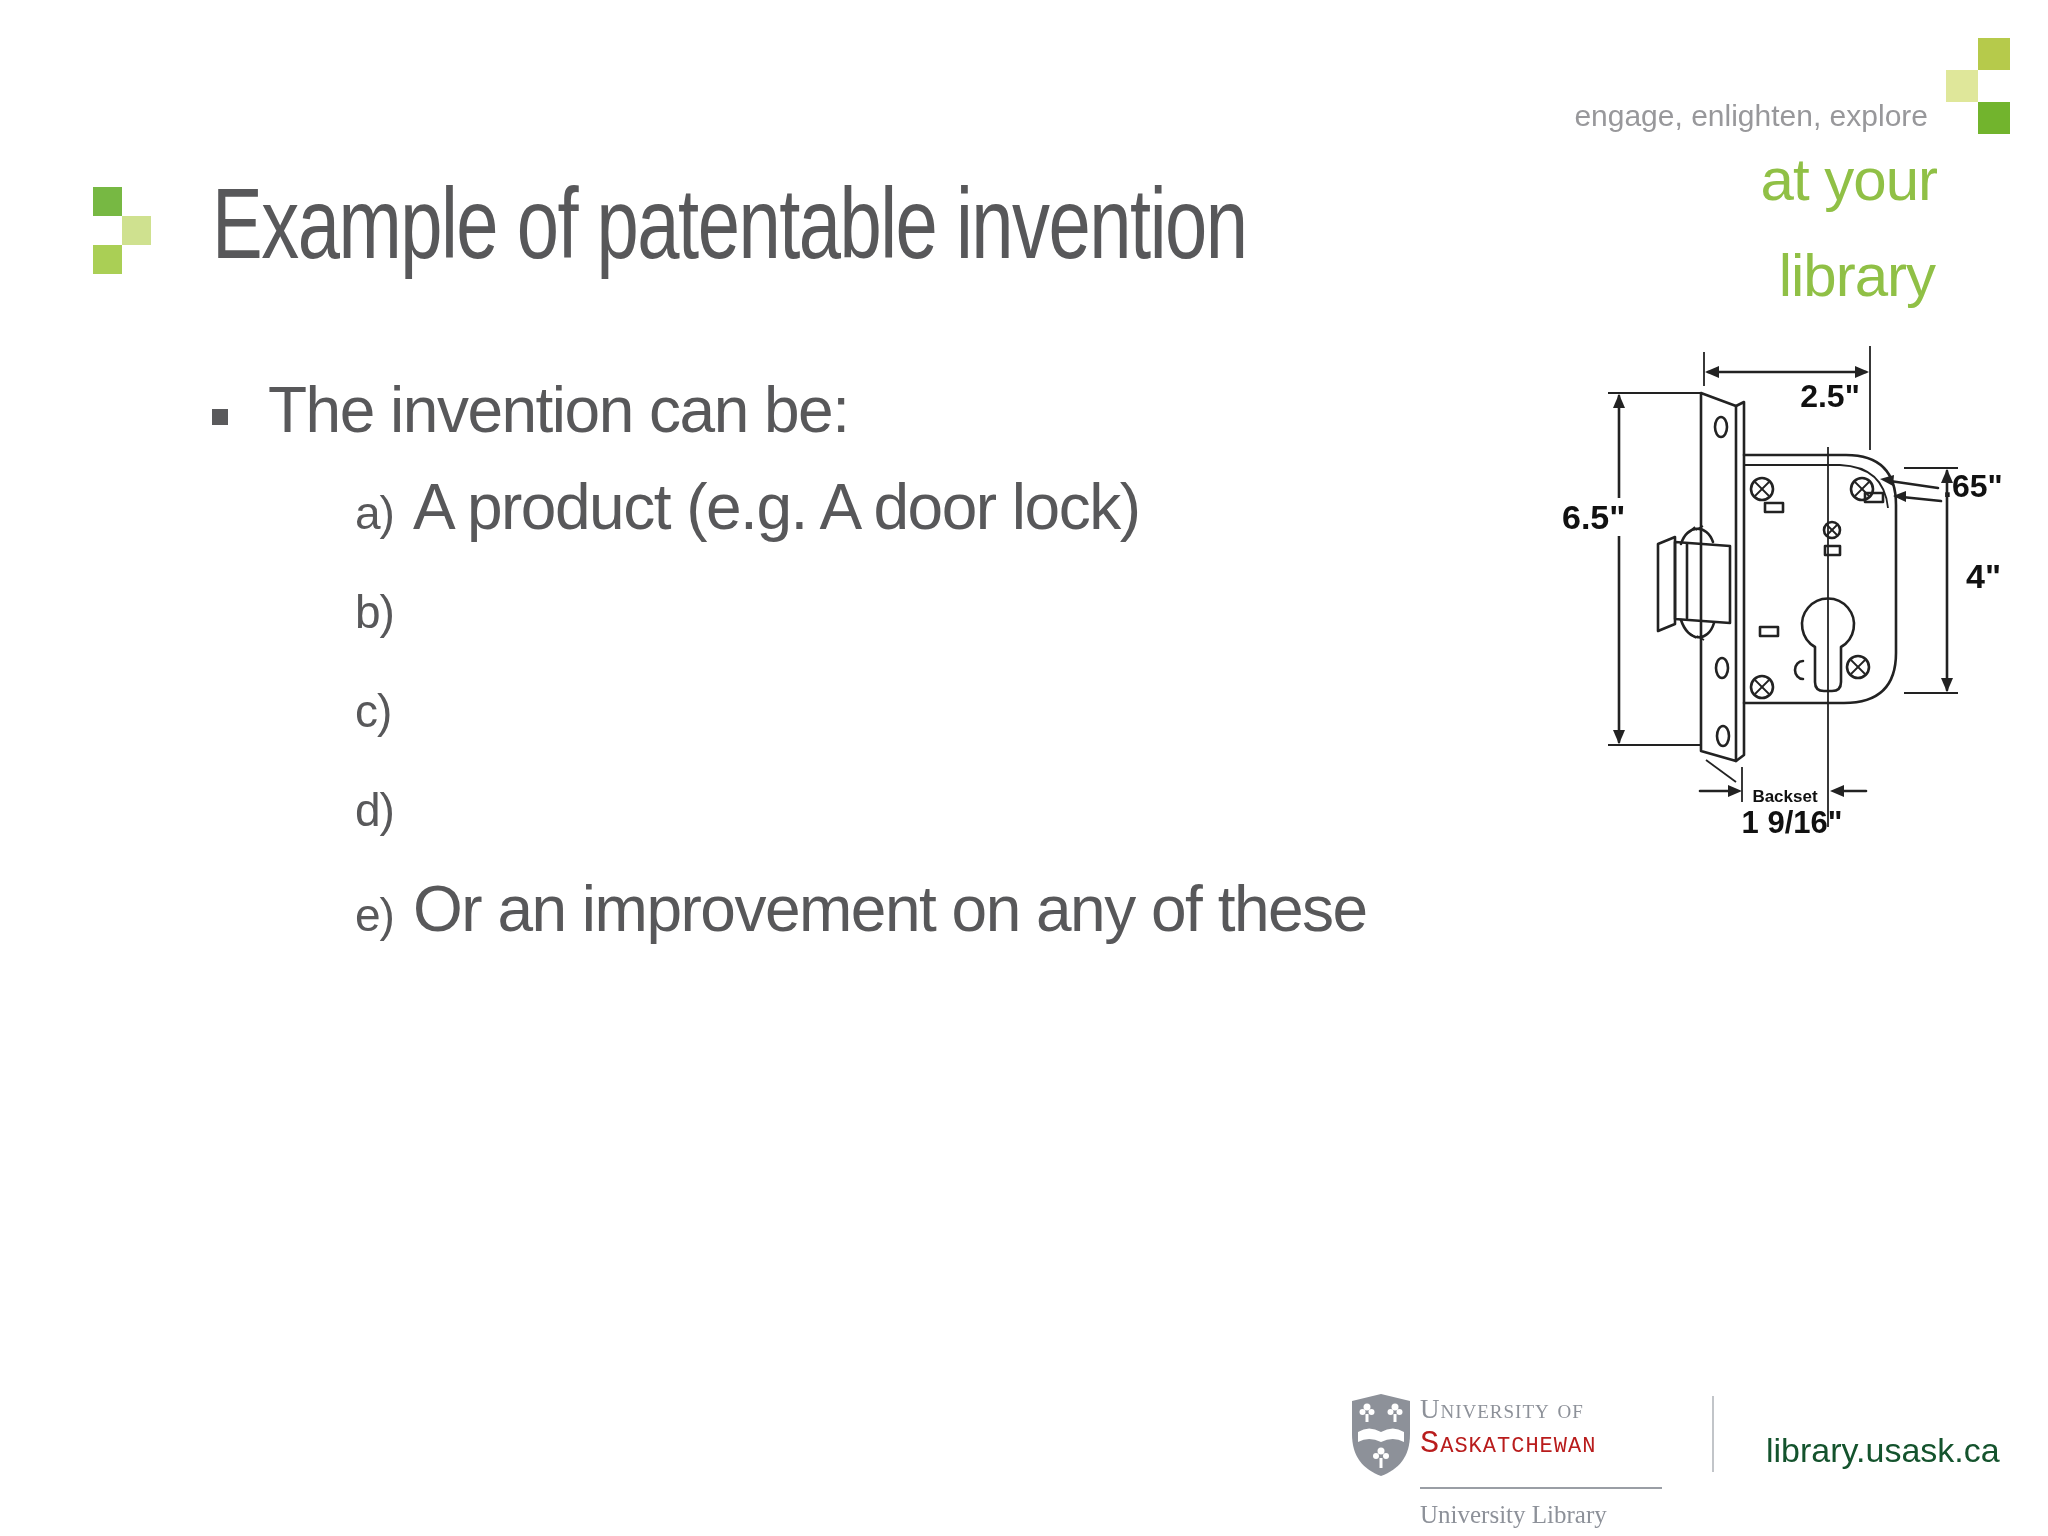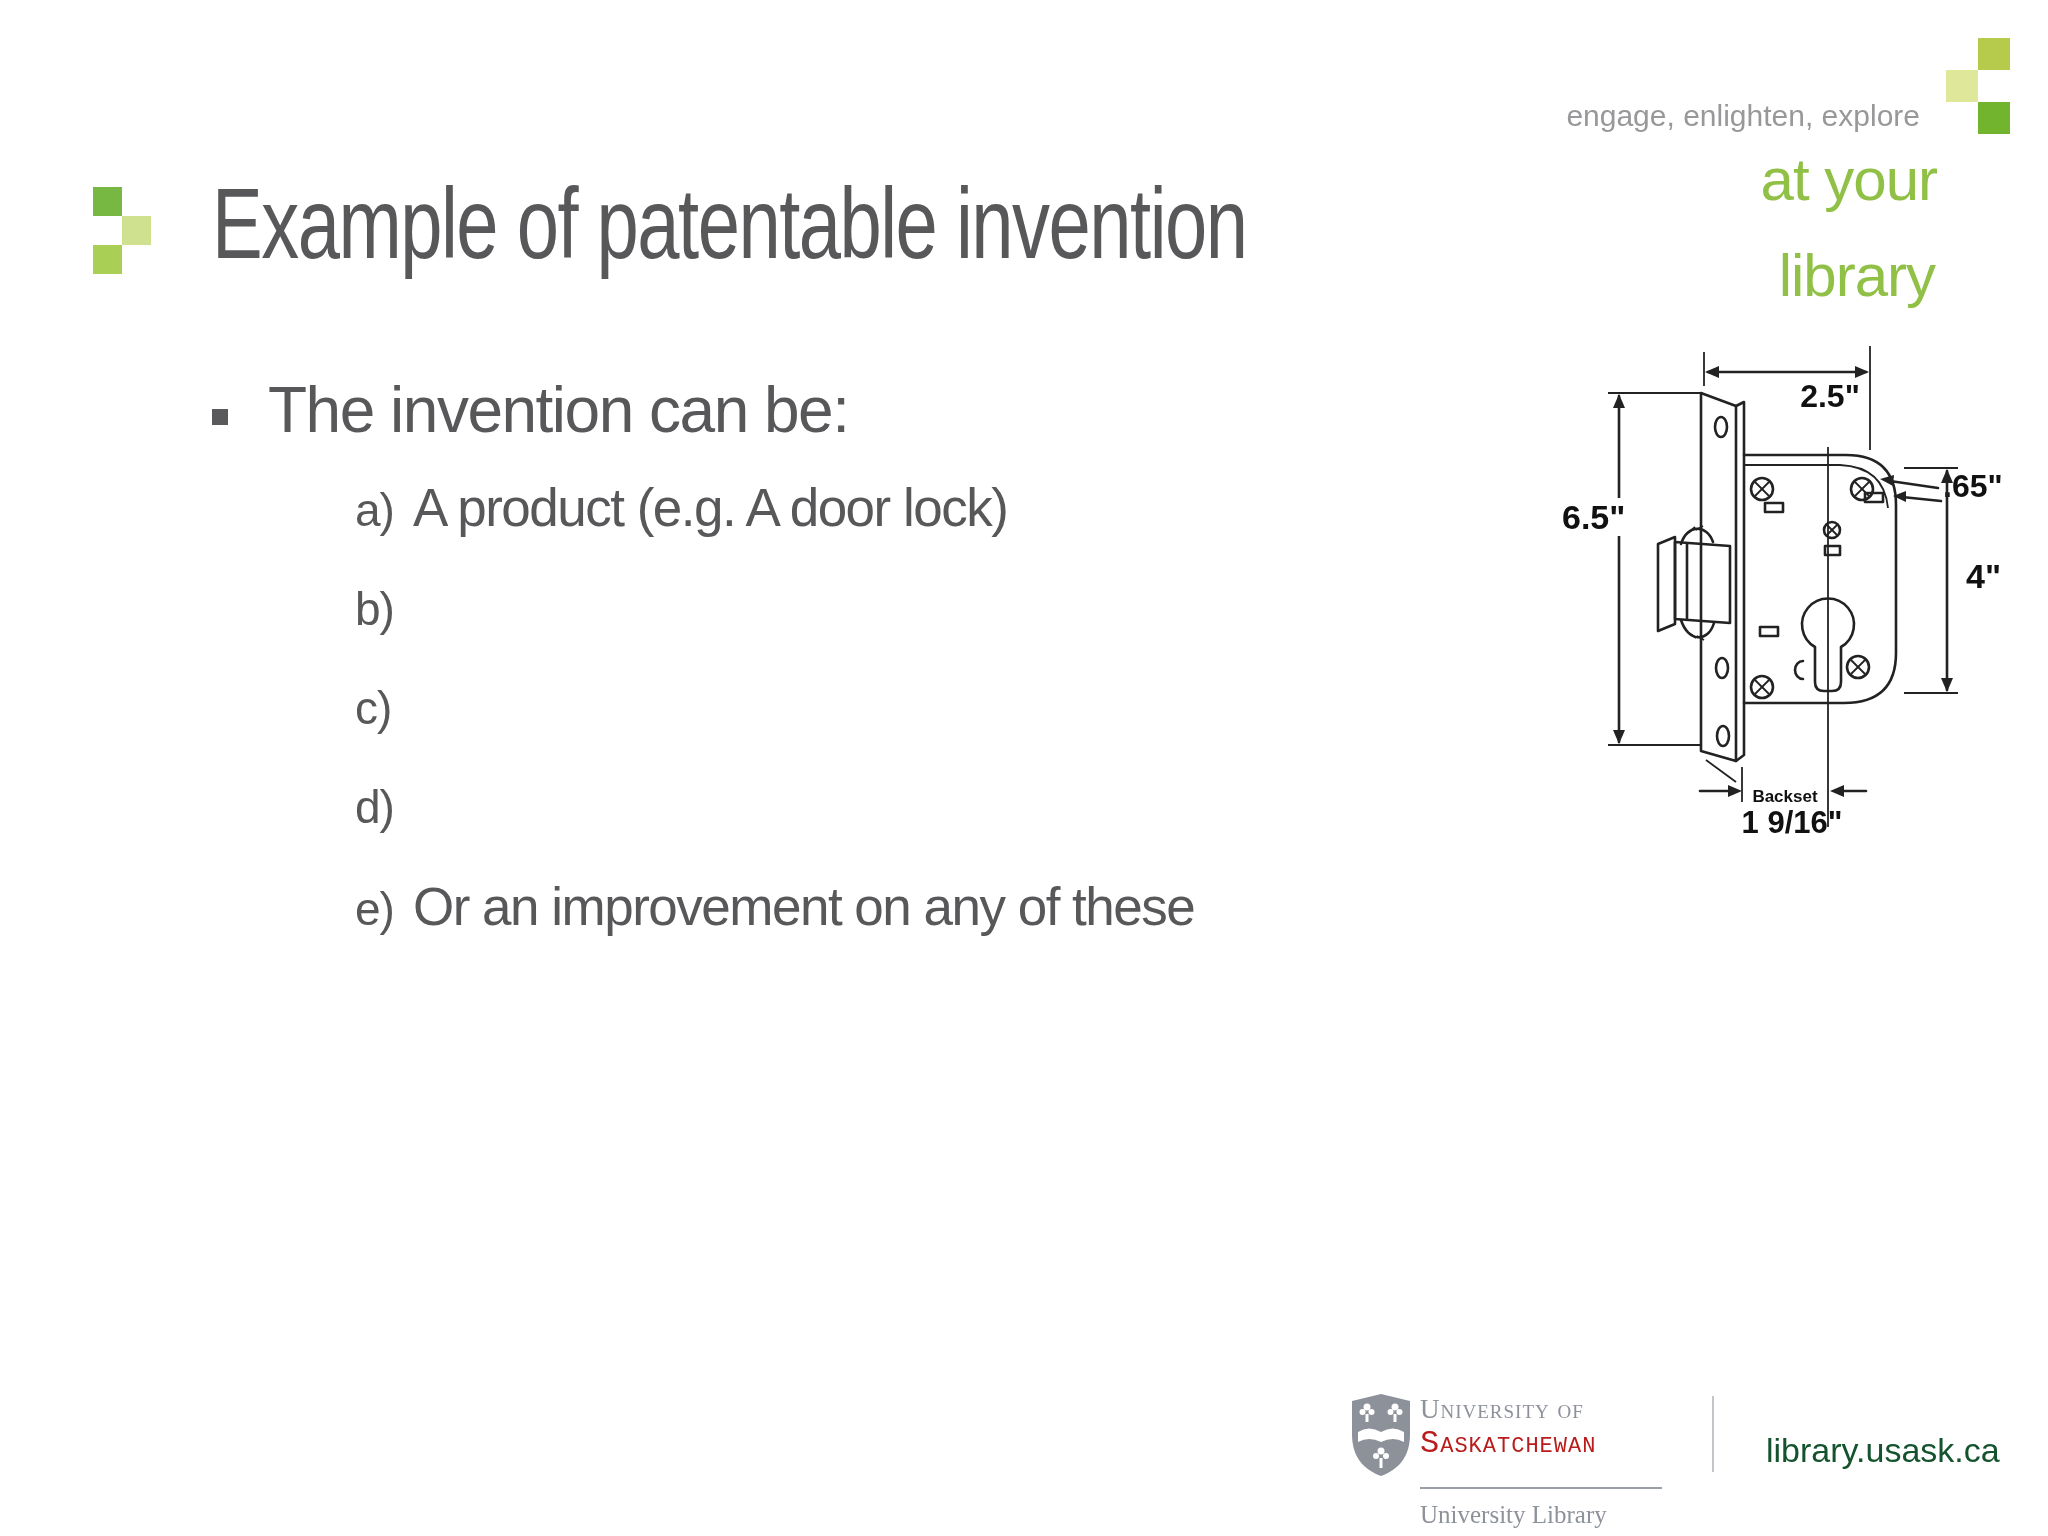--- a/index.html
+++ b/index.html
@@ -13,34 +13,34 @@
   .title{
     left:212px;top:173px;font-size:100px;color:#58585a;letter-spacing:-2px;
     transform:scaleX(.76);transform-origin:left top;white-space:nowrap;line-height:1;
   }
   .sq{position:absolute;}
   .sq.t1{left:93px;top:187px;width:29px;height:29px;background:#77b843;}
   .sq.t2{left:122px;top:216px;width:29px;height:29px;background:#cfe18f;}
   .sq.t3{left:93px;top:245px;width:29px;height:29px;background:#aacf55;}
 
   
-  .tagline{top:99px;right:128px;font-size:30px;color:#98989b;white-space:nowrap;}
+  .tagline{top:99px;right:120px;font-size:30px;color:#98989b;white-space:nowrap;}
   .atyour{top:150px;right:111px;font-size:60px;line-height:60px;color:#90c046;text-align:left;letter-spacing:-1px;}
   .librarygreen{top:246px;right:113px;font-size:60px;line-height:60px;color:#90c046;text-align:left;letter-spacing:-1px;}
   .sq.l1{left:1978px;top:38px;width:32px;height:32px;background:#b6ca4b;}
   .sq.l2{left:1946px;top:70px;width:32px;height:32px;background:#dfe79a;}
   .sq.l3{left:1978px;top:102px;width:32px;height:32px;background:#72b42d;}
 
   
   .intro-bullet{left:212px;top:409px;width:16px;height:16px;background:#5a5a5c;}
   .intro{left:268px;top:374px;font-size:64px;letter-spacing:-1.5px;line-height:1.15;white-space:nowrap;}
   .items{left:355px;top:465px;width:1460px;}
   .item{display:flex;align-items:baseline;margin-bottom:14px;}
   .item .lbl{flex:0 0 58px;font-size:46px;letter-spacing:-1px;line-height:85px;}
-  .item .txt{font-size:53px;letter-spacing:-1.5px;line-height:85px;white-space:pre-line;}
+  .item .txt{font-size:64px;letter-spacing:-1.5px;line-height:85px;white-space:pre-line;}
 
   
   .lockdiagram{left:1560px;top:330px;width:490px;height:520px;}
   .lockdiagram .ln{stroke:#222;fill:none;stroke-width:2.6;stroke-linecap:round;stroke-linejoin:round;}
   .lockdiagram .thin{stroke:#222;fill:none;stroke-width:1.8;}
   .lockdiagram .ah{fill:#222;stroke:none;}
   .lockdiagram text{font-family:"Liberation Sans",sans-serif;font-weight:bold;fill:#111;}
 
   
   .shield{left:1350px;top:1392px;width:62px;height:86px;}

